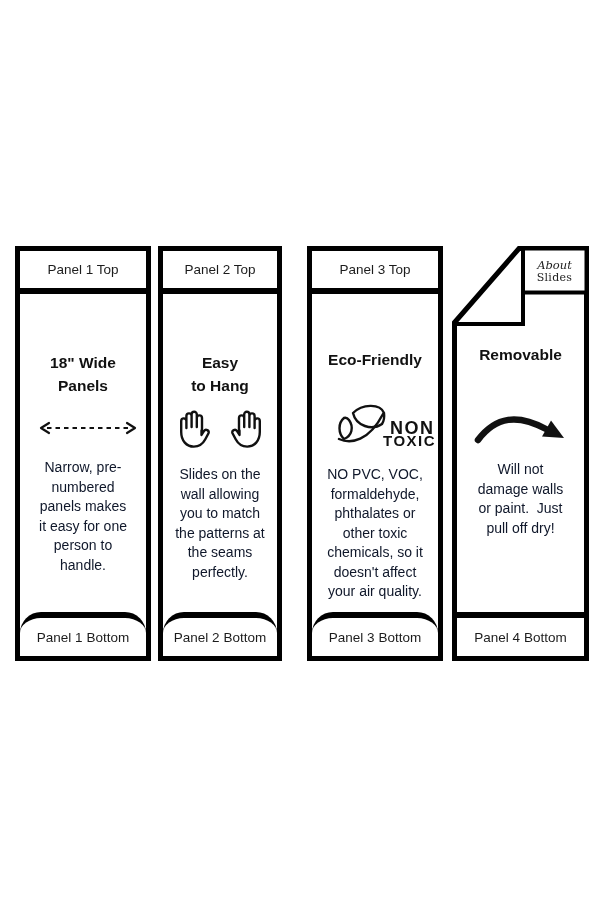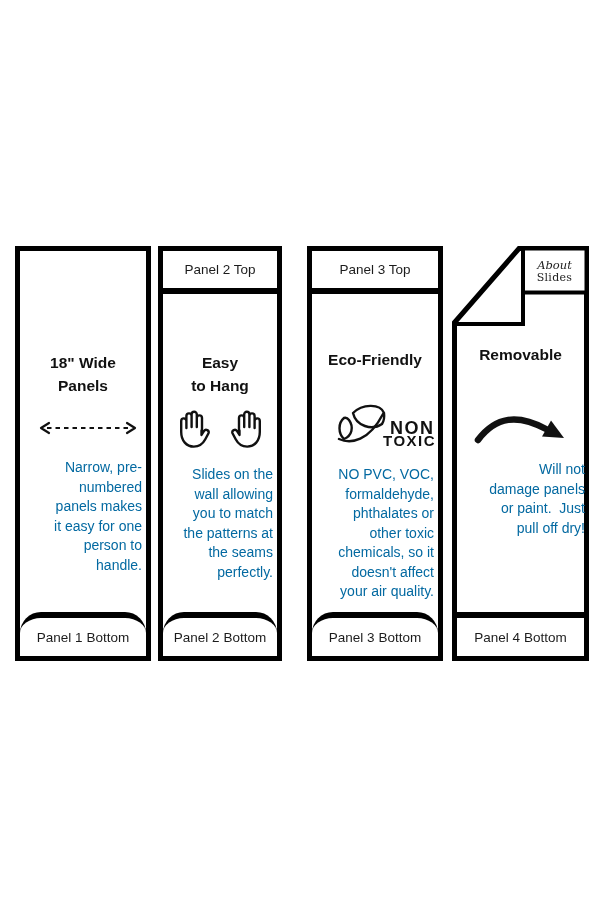--- a/index.html
+++ b/index.html
@@ -15,22 +15,22 @@
        box-sizing:border-box;display:flex;align-items:center;justify-content:center;
        font-size:13.5px;color:#1c1c1c;background:#fff;}
   .ftr{position:absolute;bottom:0;left:0;right:0;height:44px;border-top:6px solid #000;
        box-sizing:border-box;display:flex;align-items:center;justify-content:center;
        font-size:13.5px;color:#1c1c1c;background:#fff;border-radius:21px;}
   .ftr4{position:absolute;left:5px;right:5px;bottom:5px;height:38px;
         display:flex;align-items:center;justify-content:center;font-size:13.5px;color:#1c1c1c;}
   .ttl{position:absolute;left:0;right:0;top:100px;text-align:center;font-weight:bold;
        font-size:15.5px;line-height:23px;white-space:pre-wrap;color:#111;}
   .ttl.single{top:97px;}
-  .bodytxt{position:absolute;left:4px;right:4px;text-align:right;font-size:14px;
-           line-height:19.5px;white-space:pre-wrap;color:#0369a1;}
+  .bodytxt{position:absolute;left:4px;right:4px;text-align:center;font-size:14px;
+           line-height:19.5px;white-space:pre-wrap;color:#0f172a;}
   .bt-a{top:207px}
   .bt-b{top:214px}
   .warrow{position:absolute;left:17px;top:170px;}
   .hands{position:absolute;top:158px;left:0;right:0;display:flex;justify-content:center;gap:15px;}
   .eco{position:absolute;left:24px;top:150px;width:98px;height:52px;}
   .eco svg{position:absolute;left:0;top:0;}
   .non{position:absolute;left:54px;top:17px;font-size:18px;font-weight:600;
        letter-spacing:1.5px;color:#111;}
   .toxic{position:absolute;left:27px;top:31px;font-size:15px;font-weight:600;
          letter-spacing:1.5px;color:#111;margin-left:20px;}
@@ -40,20 +40,21 @@
         flex-direction:column;align-items:center;justify-content:center;color:#222;}
   .logo .l1{font-family:"DejaVu Serif",serif;font-style:italic;font-size:11.5px;line-height:13px;}
   .logo .l2{font-family:"DejaVu Serif",serif;font-size:11px;line-height:12px;letter-spacing:.3px;}
 </style>
 </head>
 <body>
 
 <div class="canvas">
 
   <div class="panel p1">
+    <div class="hdr">Panel 1 Top</div>
     <div class="ttl">18" Wide
 Panels</div>
     <svg class="warrow" width="102" height="14" viewBox="0 0 102 14">
       <line x1="10" y1="7" x2="92" y2="7" stroke="#111" stroke-width="2" stroke-dasharray="4.5 4"></line>
       <path d="M12 2 L4 7 L12 12" fill="none" stroke="#111" stroke-width="2.2" stroke-linecap="round" stroke-linejoin="round"></path>
       <path d="M90 2 L98 7 L90 12" fill="none" stroke="#111" stroke-width="2.2" stroke-linecap="round" stroke-linejoin="round"></path>
     </svg>
     <div class="bodytxt bt-a">Narrow, pre-
 numbered
 panels makes
@@ -128,19 +129,19 @@
     <div class="logo">
       <span class="l1">About</span>
       <span class="l2">Slides</span>
     </div>
     <div class="ttl single">Removable</div>
     <svg class="carrow" width="96" height="42" viewBox="0 0 96 42">
       <path d="M6 34 C24 10 46 8 74 23" fill="none" stroke="#111" stroke-width="6.5" stroke-linecap="round"></path>
       <polygon points="92,32 70,30.5 79,14.5" fill="#111"></polygon>
     </svg>
     <div class="bodytxt bt-b">Will not
-damage panels
+damage walls
 or paint.  Just
 pull off dry!</div>
     <div class="ftr4">Panel 4 Bottom</div>
   </div>
 
 </div>
 
 </body></html>

